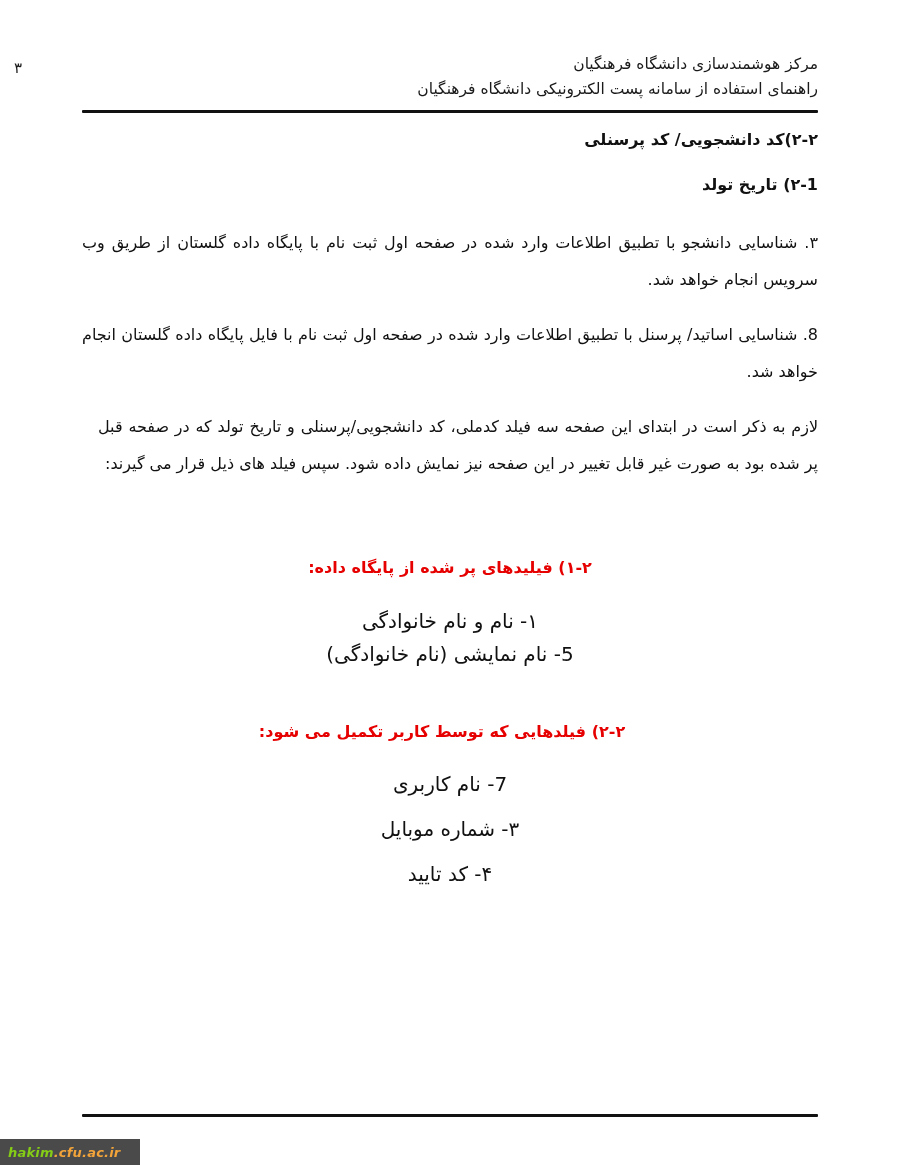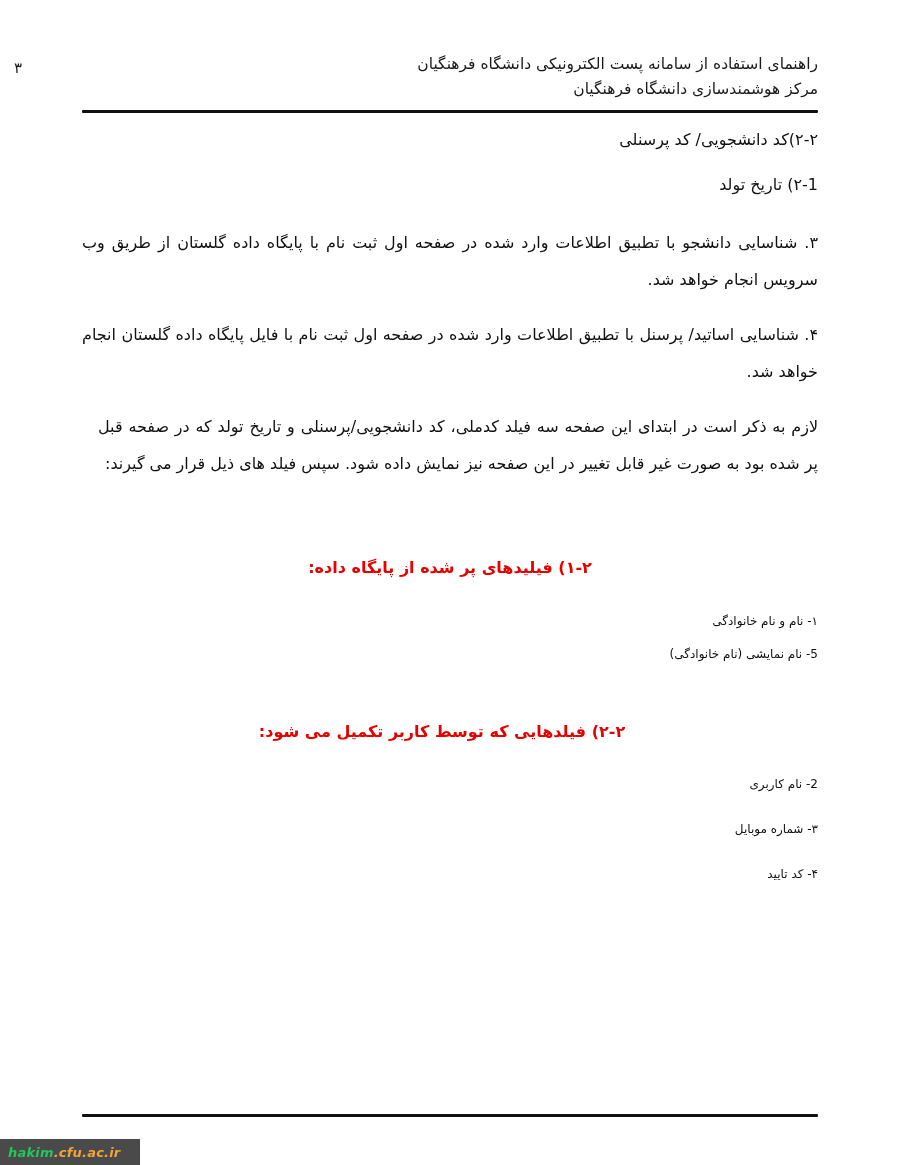--- a/index.html
+++ b/index.html
@@ -80,20 +80,21 @@
     direction: rtl;
     text-align: right;
   }
 
   .sub-item {
     font-size: 16px;
     line-height: 27px;
     margin: 0 0 0 0;
     padding: 0 0 0 0;
     text-align: right;
+    font-weight: bold;
   }
 
   .sub-item.indent-a { margin-bottom: 18px; }
   .sub-item.indent-b { margin-bottom: 26px; }
 
   .para {
     font-size: 16px;
     line-height: 37px;
     text-align: justify;
     text-justify: inter-word;
@@ -142,22 +143,23 @@
 
   .field-list-2 {
     position: absolute;
     top: 773px;
     right: 82px;
     left: 82px;
     direction: rtl;
   }
 
   .field-item {
-    font-size: 12px;
+    font-size: 20px;
     line-height: 23px;
+    text-align: center;
     padding-right: 0;
     white-space: nowrap;
   }
 
   .field-list-1 .field-item { margin-bottom: 10px; }
   .field-list-2 .field-item { margin-bottom: 22px; }
 
   
   .watermark {
     position: absolute;
@@ -175,68 +177,68 @@
 
   .watermark-text {
     font-family: "DejaVu Sans", "Liberation Sans", sans-serif;
     font-size: 13px;
     font-weight: bold;
     font-style: italic;
     letter-spacing: 0.2px;
     white-space: nowrap;
   }
 
-  .wm-white { color: #22c55e; }
+  .wm-white { color: #84cc16; }
   .wm-orange { color: #f2a43a; }
 </style>
 </head>
 <body>
 
 <div class="page">
 
   <div class="page-number">۳</div>
 
   <div class="header">
     <div class="header-lines">
+      <div class="header-line">مرکز هوشمندسازی دانشگاه فرهنگیان</div>
       <div class="header-line">راهنمای استفاده از سامانه پست الکترونیکی دانشگاه فرهنگیان</div>
-      <div class="header-line">مرکز هوشمندسازی دانشگاه فرهنگیان</div>
     </div>
   </div>
 
   <div class="rule-top"></div>
 
   <div class="content">
 
     <div class="sub-item indent-a">۲-۲)کد دانشجویی/ کد پرسنلی</div>
 
     <div class="sub-item indent-b">۲-1) تاریخ تولد</div>
 
     <p class="para">۳. شناسایی دانشجو با تطبیق اطلاعات وارد شده در صفحه اول ثبت نام با پایگاه داده گلستان از طریق وب سرویس انجام خواهد شد.</p>
 
-    <p class="para">۴. شناسایی اساتید/ پرسنل با تطبیق اطلاعات وارد شده در صفحه اول ثبت نام با فایل پایگاه داده گلستان انجام خواهد شد.</p>
+    <p class="para">8. شناسایی اساتید/ پرسنل با تطبیق اطلاعات وارد شده در صفحه اول ثبت نام با فایل پایگاه داده گلستان انجام خواهد شد.</p>
 
 
     <p class="note-para">لازم به ذکر است در ابتدای این صفحه سه فیلد کدملی، کد دانشجویی/پرسنلی و تاریخ تولد که در صفحه قبل پر شده بود به صورت غیر قابل تغییر در این صفحه نیز نمایش داده شود. سپس فیلد های ذیل قرار می گیرند:</p>
   </div>
 
   <div class="heading-block-1">
     <div class="red-heading">۱-۲) فیلیدهای پر شده از پایگاه داده:</div>
   </div>
 
   <div class="field-list-1">
     <div class="field-item">۱- نام و نام خانوادگی</div>
     <div class="field-item">5- نام نمایشی (نام خانوادگی)</div>
   </div>
 
   <div class="heading-block-2">
     <div class="red-heading">۲-۲) فیلدهایی که توسط کاربر تکمیل می شود:</div>
   </div>
 
   <div class="field-list-2">
-    <div class="field-item">2- نام کاربری</div>
+    <div class="field-item">7- نام کاربری</div>
     <div class="field-item">۳- شماره موبایل</div>
     <div class="field-item">۴- کد تایید</div>
   </div>
 
   <div class="rule-bottom"></div>
 
   <div class="watermark">
     <span class="watermark-text"><span class="wm-white">hakim</span><span class="wm-orange">.cfu.ac.ir</span></span>
   </div>
 

